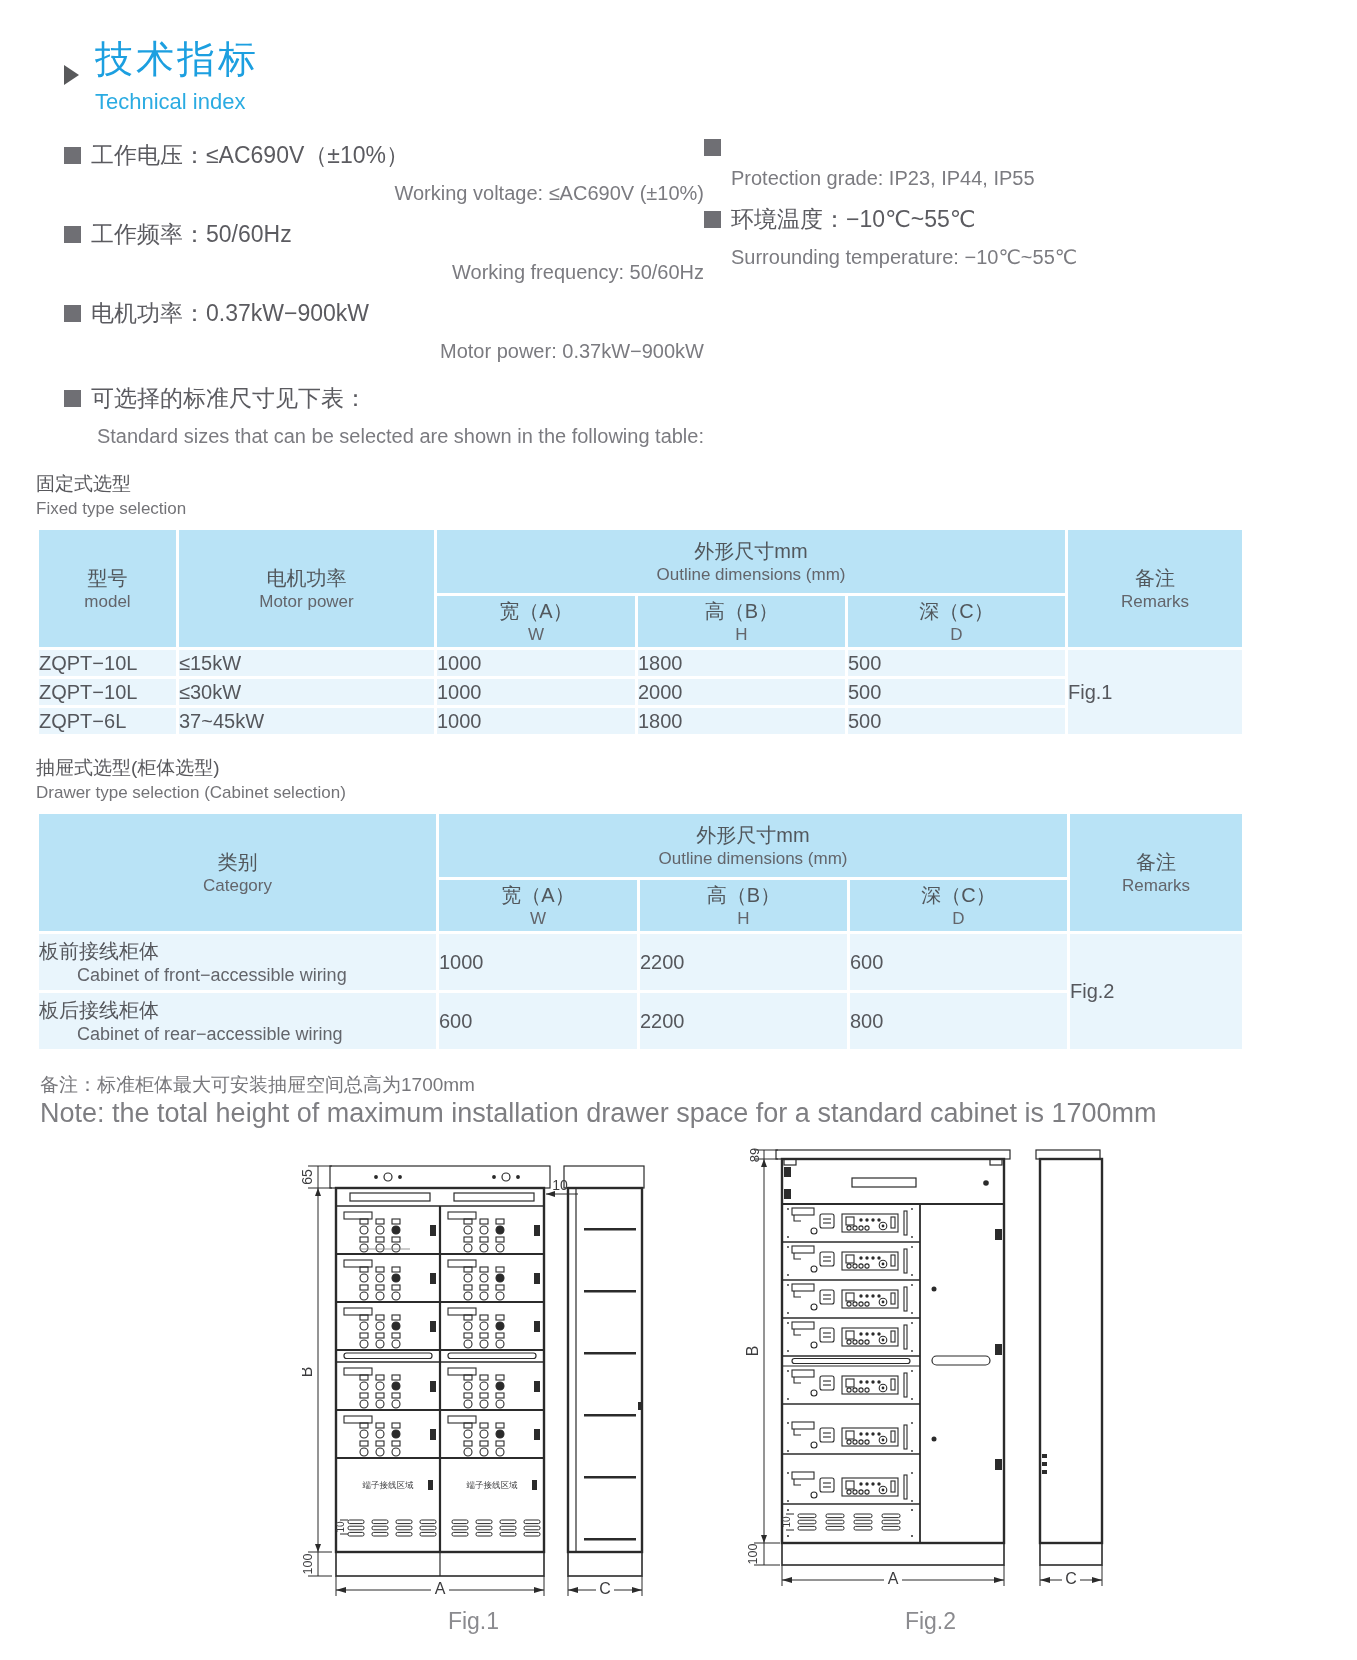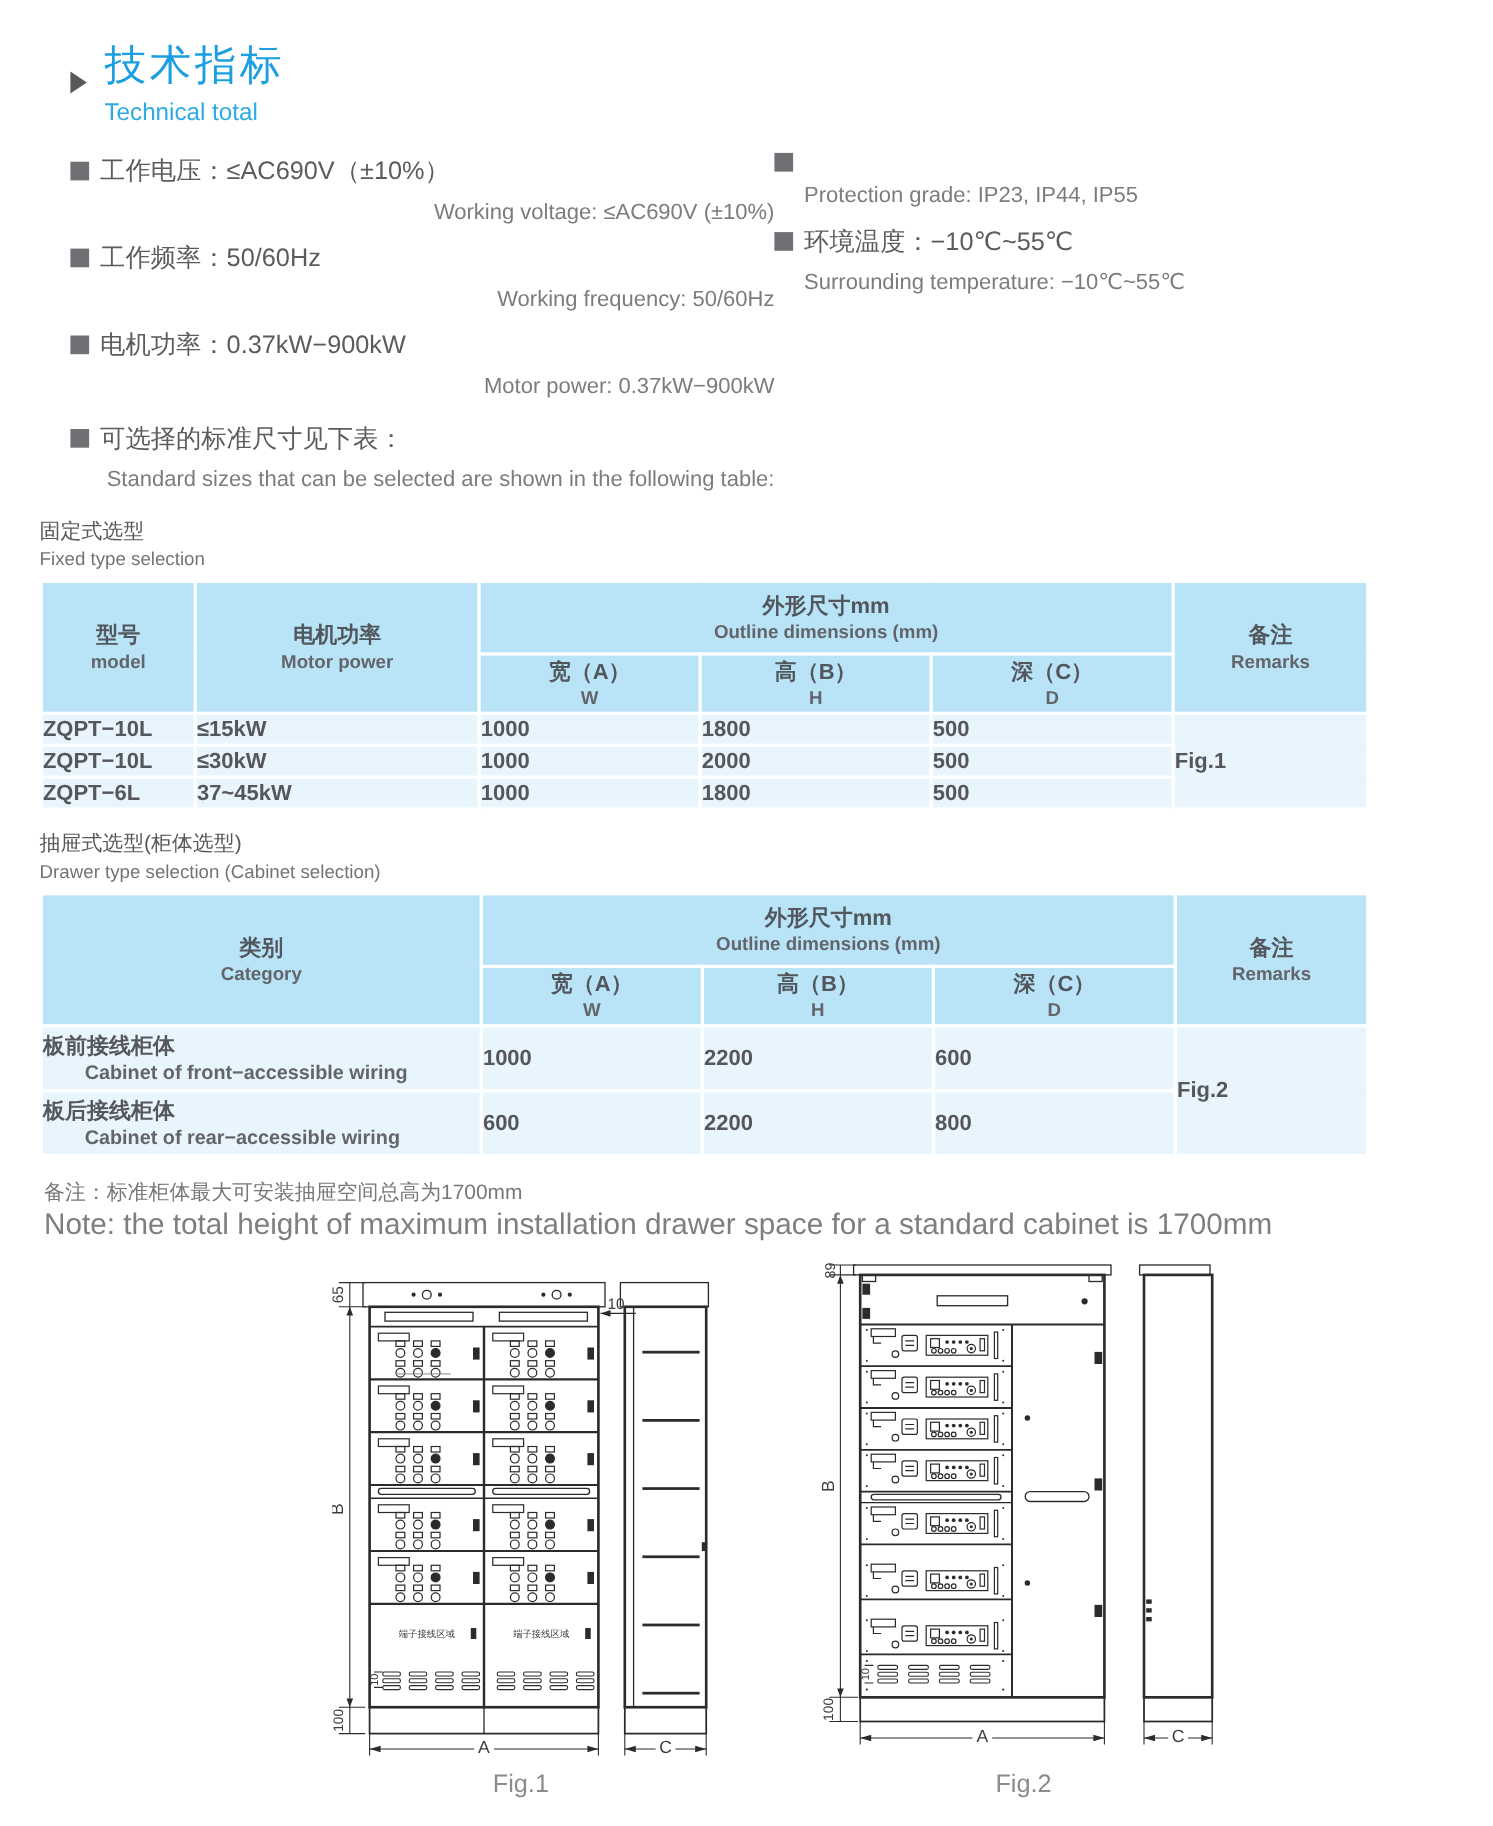--- a/index.html
+++ b/index.html
@@ -24,21 +24,21 @@
   .spec-en { font-size:20px; color:#7b7b80; margin:9px 0 12px 27px; line-height:26px; }
   .spec-item.table-intro { margin-top:18px; }
 
   
   .section-label { margin:10px 0 6px 36px; }
   .section-label .sec-zh { font-size:19px; color:#58585c; line-height:26px; }
   .section-label .sec-en { font-size:17px; color:#737377; line-height:24px; }
 
   
   table.spec-table { border-collapse:collapse; table-layout:fixed; margin:6px 0 18px 36px; }
-  .spec-table th, .spec-table td { border:3px solid #fff; font-weight:bold; vertical-align:middle; padding:0; }
+  .spec-table th, .spec-table td { border:3px solid #fff; font-weight:normal; vertical-align:middle; padding:0; }
   .spec-table thead th { background:#b9e3f6; color:#51575c; }
   .spec-table tbody td { background:#e9f5fc; color:#55575c; }
   .h-top th { height:66px; }
   .h-sub th { height:54px;margin-top:11px; }
   .t1-body td { height:29px; font-size:20px; }
   .t2-body td { height:59px; font-size:20px; }
   .cell-zh { display:block; font-size:20px; line-height:26px; }
   .cell-en { display:block; font-size:17px; line-height:22px; color:#63656b; }
   .remark-cell { font-size:21px; }
   .cat-zh { display:block; font-size:20px; line-height:26px; }
@@ -58,21 +58,21 @@
 </head>
 <body>
 
 <div class="page">
 
   <div class="header">
     <div class="title-row">
       <span class="title-arrow"></span>
       <span class="title-zh">技术指标</span>
     </div>
-    <div class="title-en">Technical total</div>
+    <div class="title-en">Technical index</div>
   </div>
 
   <div class="specs">
     <div class="specs-left">
       <div class="spec-item">
         <div class="spec-zh">
             <span class="bullet"></span>
             <span>工作电压：≤AC690V（±10%）</span>
           </div>
         <div class="spec-en">Working voltage: ≤AC690V (±10%)</div>

